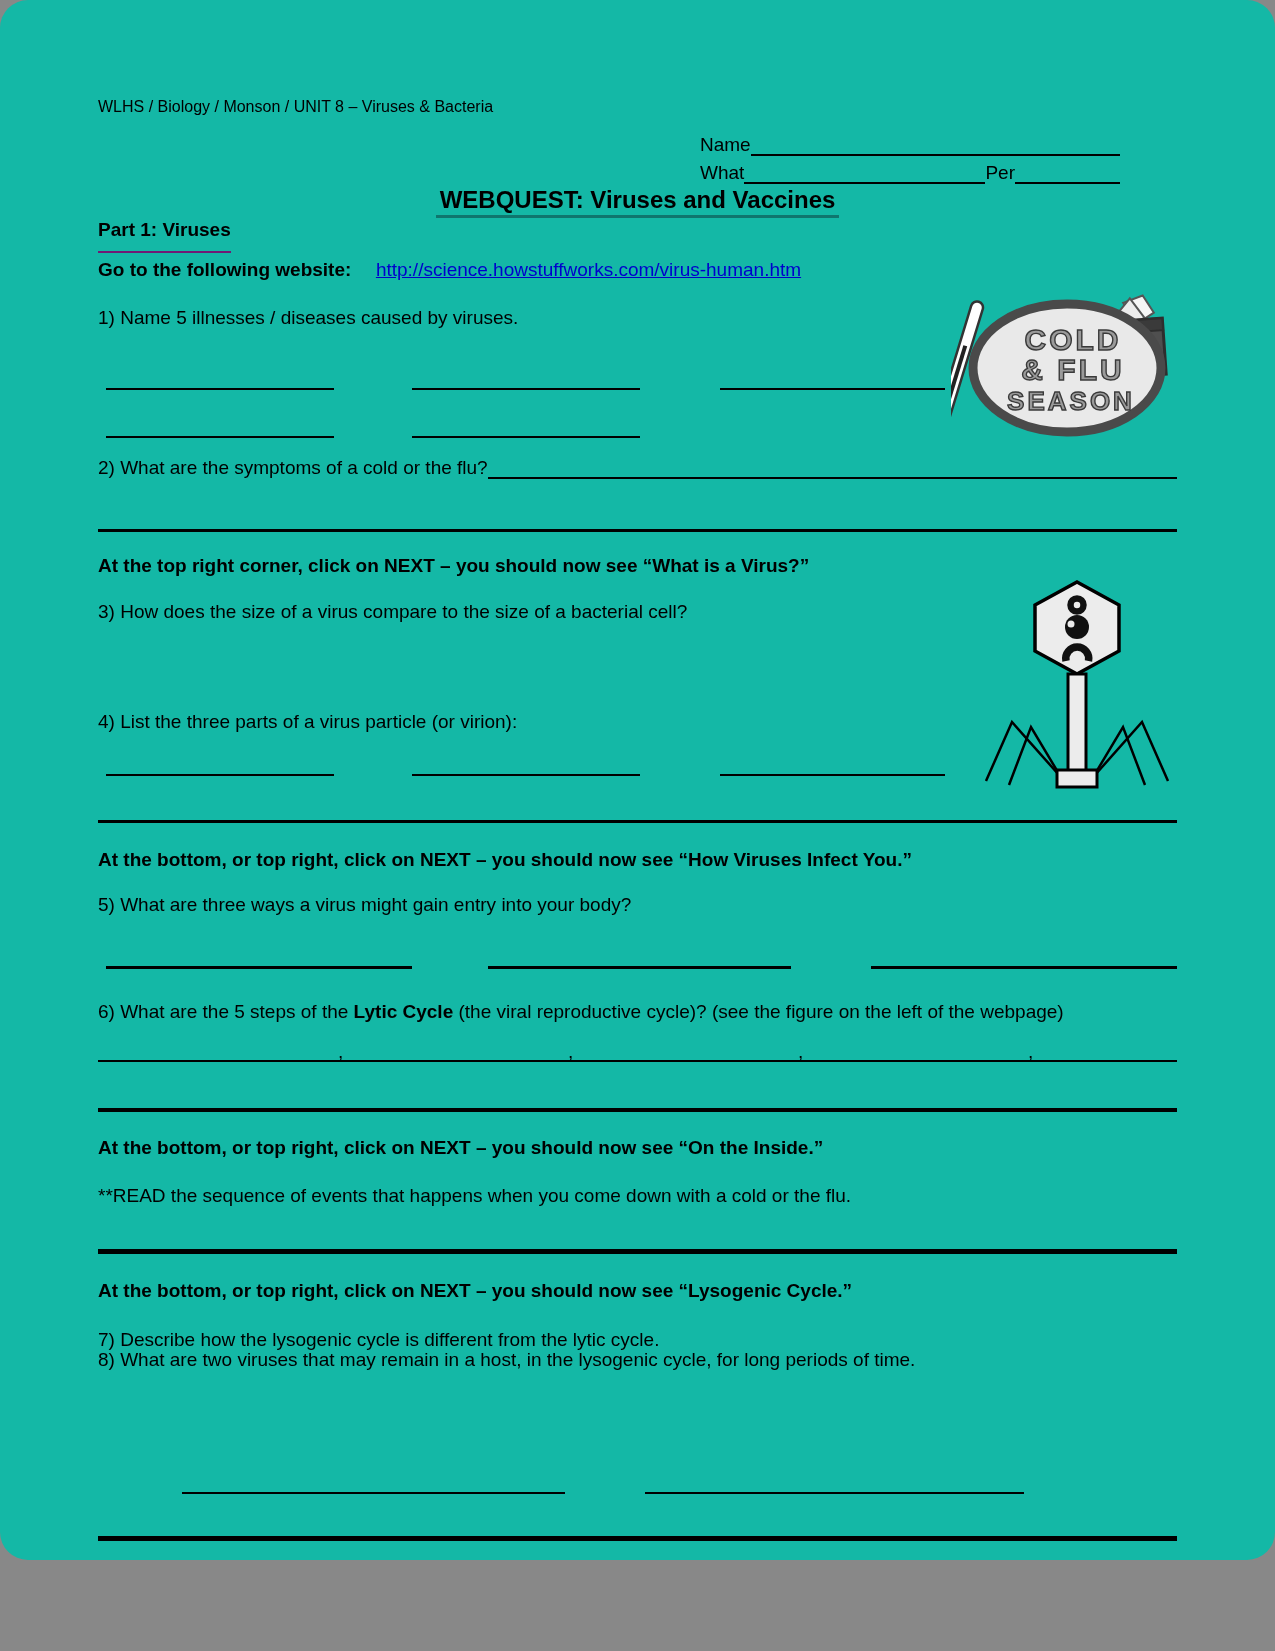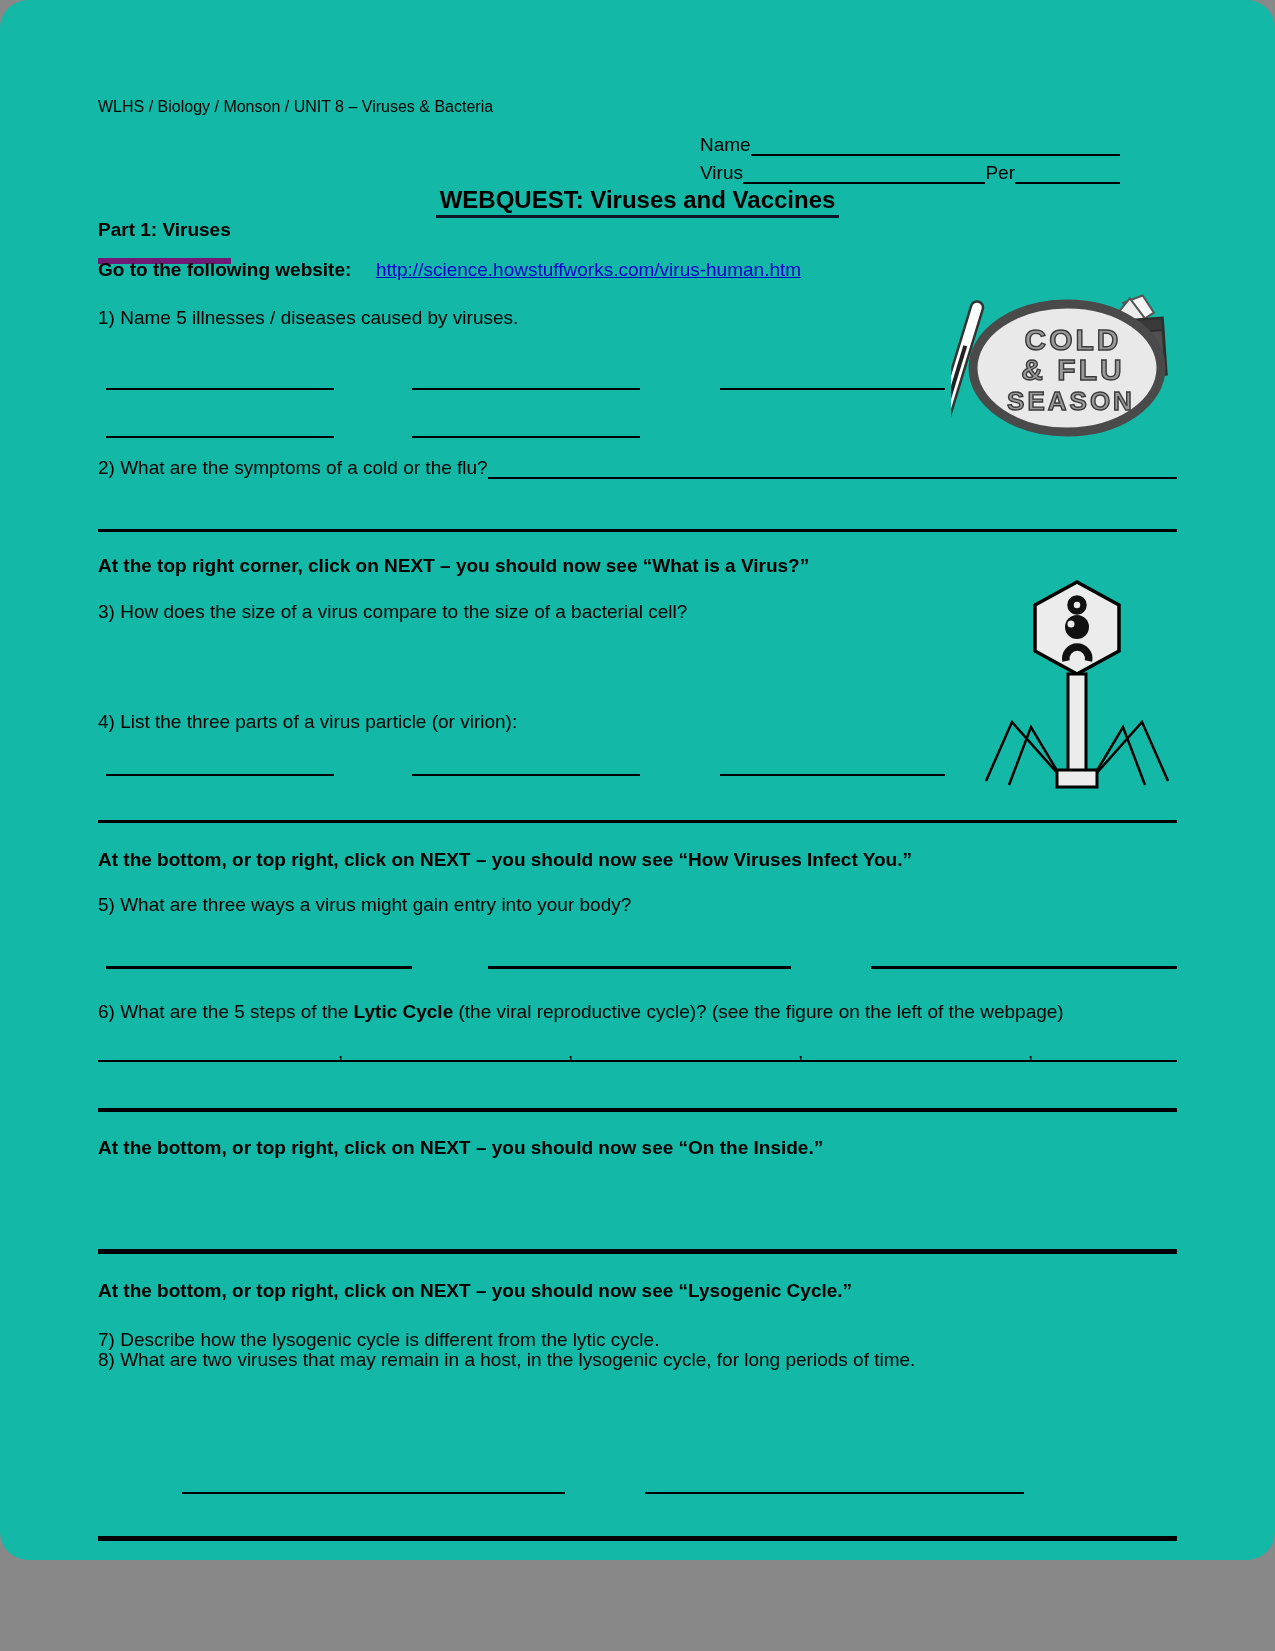--- a/index.html
+++ b/index.html
@@ -13,23 +13,23 @@
     margin:0 auto;
     border-radius:28px;
   }
   .abs{position:absolute;}
   .t{font-size:19px;line-height:24px;white-space:nowrap;}
   .b{font-weight:bold;}
   .small{font-size:16px;}
   .nd{font-size:19px;margin-top:42px;}
   .title{font-size:24px;font-weight:bold;}
   .title-wrap{left:98px;top:186px;width:1079px;text-align:center;}
-  .title span{display:inline-block;border-bottom:3px solid #0f172a;padding:0 4px 1px 4px;}
+  .title span{display:inline-block;border-bottom:3px solid #0f766e;padding:0 4px 1px 4px;}
   .part{left:98px;top:219px;}
-  .part span{display:inline-block;border-bottom:6px solid #701a75;padding-bottom:17px;font-weight:bold;font-size:19px;}
+  .part span{display:inline-block;border-bottom:2px solid #701a75;padding-bottom:10px;font-weight:bold;font-size:19px;}
   .blank{height:0;border-bottom:2px solid #000;}
   .blank3{height:0;border-bottom:3px solid #000;}
   .rule3{height:3px;background:#000;}
   .rule4{height:4px;background:#000;}
   .rule5{height:5px;background:#000;}
   .flexrow{display:flex;align-items:flex-start;}
   .growline{flex:1 1 auto;border-bottom:2px solid #000;height:21px;}
   .link{color:#0000cc;font-weight:normal;text-decoration:underline;font-size:19px;}
   .hdr-row{display:flex;align-items:flex-end;}
   .comma-holder{position:absolute;left:98px;top:1040px;width:1079px;height:20px;border-bottom:2px solid #000;}
@@ -40,21 +40,21 @@
 
 <div class="page">
 
   <div class="abs small" style="left:98px;top:98px;">WLHS / Biology / Monson / UNIT 8 – Viruses &amp; Bacteria</div>
 
   <div class="abs hdr-row" style="left:700px;top:92px;width:420px;">
     <span class="nd">Name</span>
     <span class="growline"></span>
   </div>
   <div class="abs hdr-row" style="left:700px;top:120px;width:420px;">
-    <span class="nd">Virus</span>
+    <span class="nd">What</span>
     <span class="growline"></span>
     <span class="nd">Per</span>
     <span class="growline" style="flex:0 0 105px;"></span>
   </div>
 
   <div class="abs title-wrap title">
     <span>WEBQUEST:  Viruses and Vaccines</span>
   </div>
   <div class="abs part">
     <span>Part 1:  Viruses</span>
@@ -138,20 +138,21 @@
   </div>
   <div class="comma-holder">
     <span style="left:240px;">,</span>
     <span style="left:470px;">,</span>
     <span style="left:700px;">,</span>
     <span style="left:930px;">,</span>
   </div>
   <div class="abs rule4" style="left:98px;top:1108px;width:1079px;"></div>
 
   <div class="abs t b" style="left:98px;top:1136px;">At the bottom, or top right, click on NEXT – you should now see “On the Inside.”</div>
+  <div class="abs t" style="left:98px;top:1184px;">**READ the sequence of events that happens when you come down with a cold or the flu.</div>
   <div class="abs rule5" style="left:98px;top:1249px;width:1079px;"></div>
 
   <div class="abs t b" style="left:98px;top:1279px;">At the bottom, or top right, click on NEXT – you should now see “Lysogenic Cycle.”</div>
   <div class="abs t" style="left:98px;top:1328px;">7) Describe how the lysogenic cycle is different from the lytic cycle.</div>
   <div class="abs t" style="left:98px;top:1348px;">8) What are two viruses that may remain in a host, in the lysogenic cycle, for long periods of time.</div>
   <div class="abs blank" style="left:182px;top:1492px;width:383px;"></div>
   <div class="abs blank" style="left:645px;top:1492px;width:379px;"></div>
   <div class="abs rule5" style="left:98px;top:1536px;width:1079px;"></div>
 
 </div>

